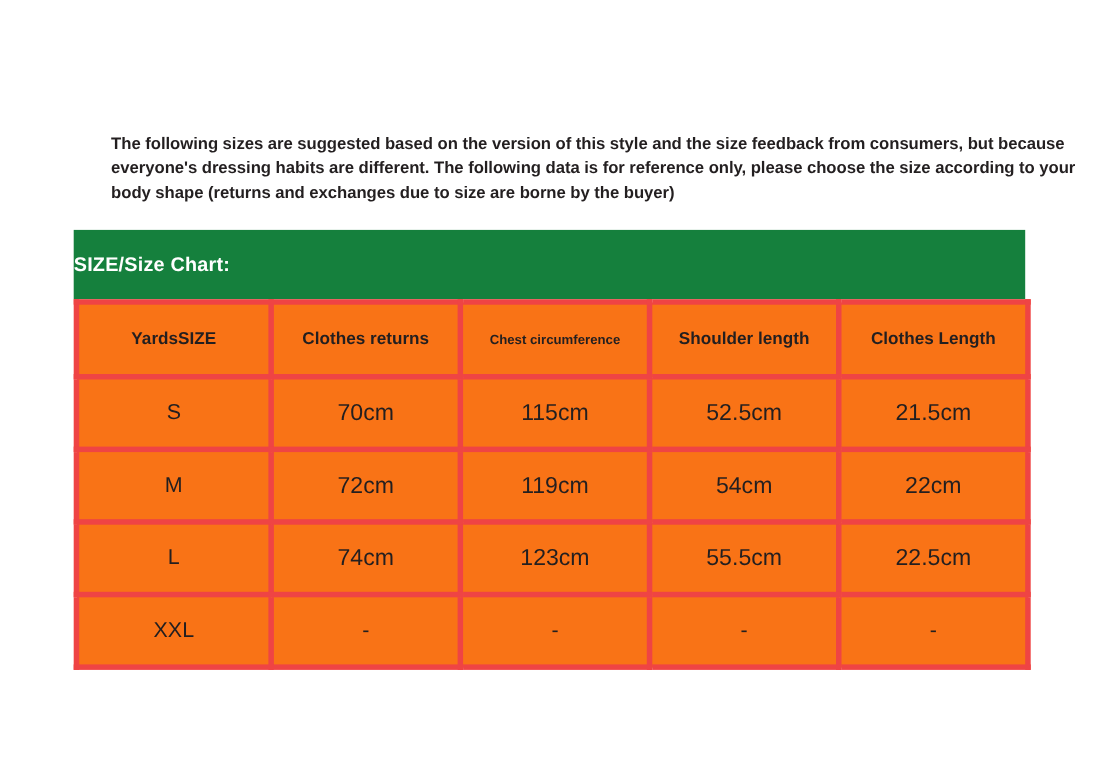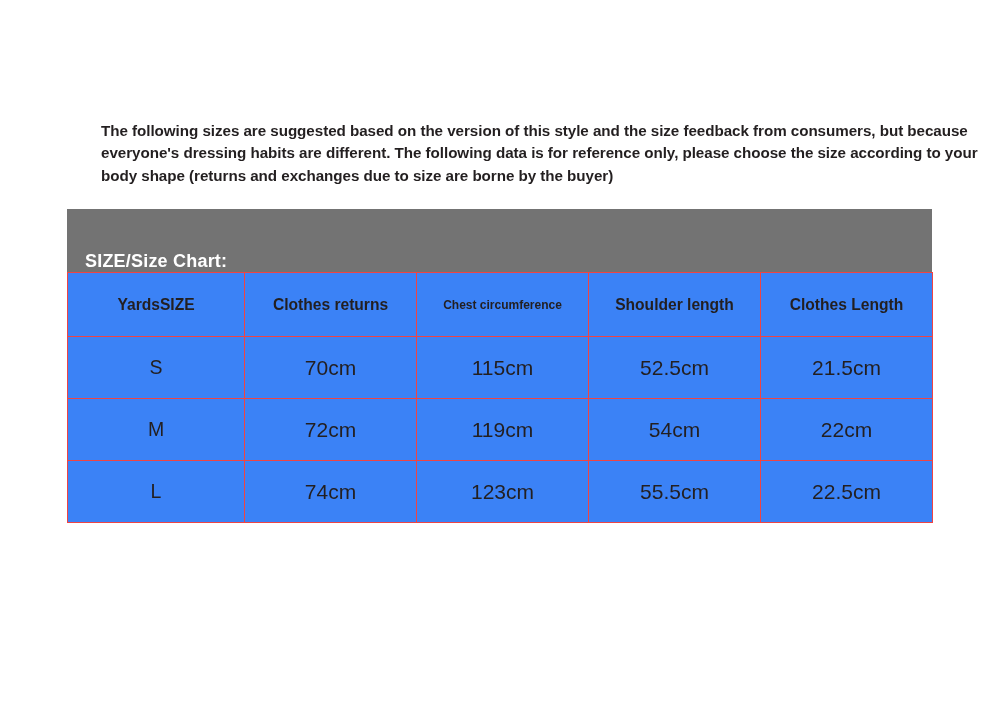--- a/index.html
+++ b/index.html
@@ -43,50 +43,49 @@
     color: #231f20;
     margin-left: 38px;
   }
   .table-wrap {
     position: absolute;
     left: 67px;
     top: 209px;
     width: 865px;
   }
   .chart-title-bar {
-    background: #737373;
+    background: #15803d;
     height: 63px;
     box-sizing: border-box;
     display: flex;
-    align-items: flex-end;
-    padding-left: 18px;
+    align-items: center;
   }
   .chart-title-bar .title {
     color: #ffffff;
     font-size: 18px;
     font-weight: bold;
     letter-spacing: 0.2px;
   }
   table.size-chart {
     border-collapse: collapse;
     width: 865px;
     table-layout: fixed;
   }
   table.size-chart col.c0 { width: 177px; }
   table.size-chart col.c1 { width: 172px; }
   table.size-chart col.c2 { width: 172px; }
   table.size-chart col.c3 { width: 172px; }
   table.size-chart col.c4 { width: 172px; }
   table.size-chart th,
   table.size-chart td {
-    border: 1px solid #ef4444;
+    border: 5px solid #ef4444;
     text-align: center;
     vertical-align: middle;
     color: #231f20;
-    background: #3b82f6;
+    background: #f97316;
   }
   table.size-chart thead th {
     height: 63px;
     font-size: 15.6px;
     font-weight: bold;
     padding: 0 4px;
   }
   table.size-chart thead th.narrow {
     font-size: 12px;
   }
@@ -149,17 +148,24 @@
           <td>54cm</td>
           <td>22cm</td>
         </tr>
         <tr>
           <td class="size-label">L</td>
           <td>74cm</td>
           <td>123cm</td>
           <td>55.5cm</td>
           <td>22.5cm</td>
         </tr>
+        <tr>
+          <td class="size-label">XXL</td>
+          <td class="dash">-</td>
+          <td class="dash">-</td>
+          <td class="dash">-</td>
+          <td class="dash">-</td>
+        </tr>
       </tbody>
     </table>
 
   </div>
 </div>
 
 </body></html>

